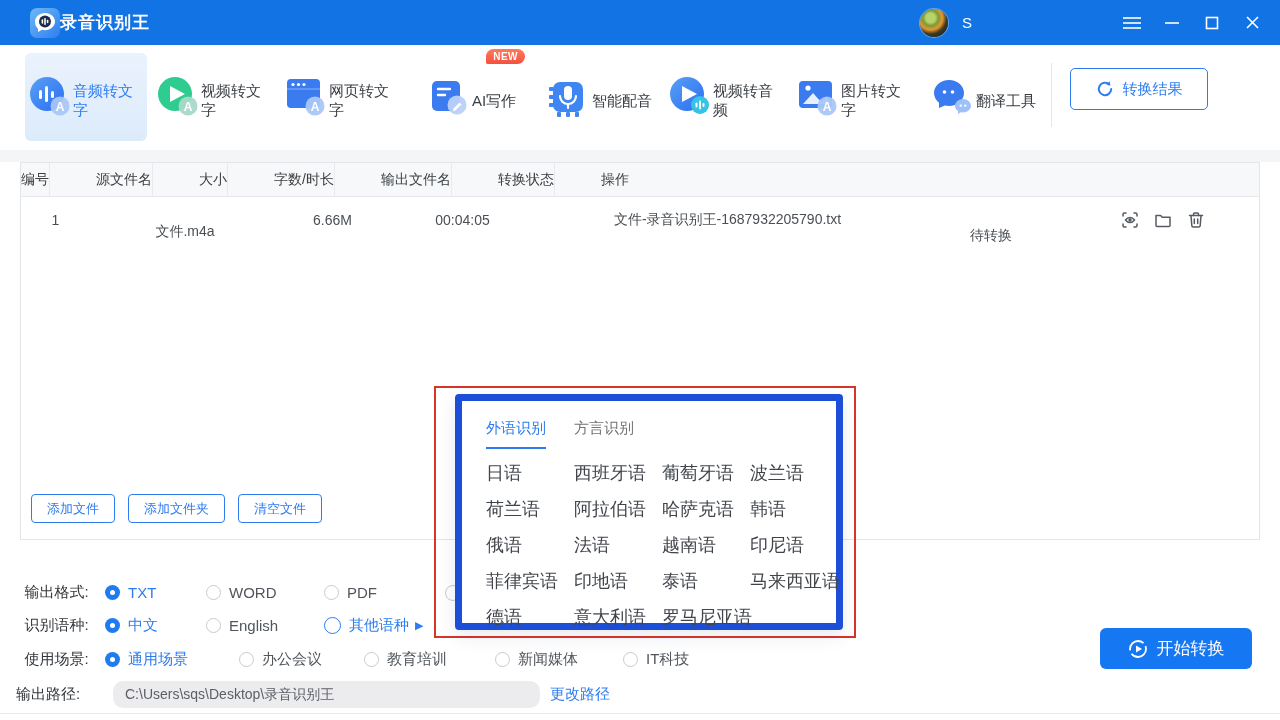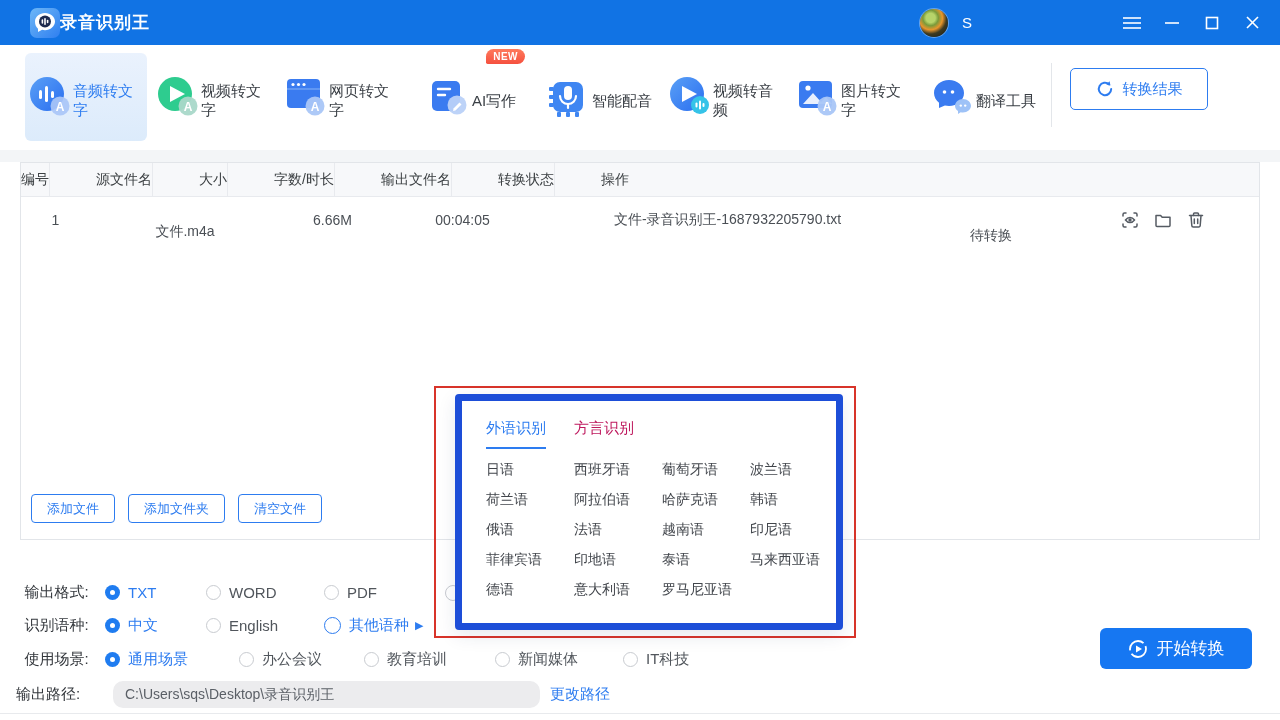--- a/index.html
+++ b/index.html
@@ -87,25 +87,25 @@
   .start-btn { position:absolute; left:1100px; top:628px; width:152px; height:41px;
     background:#1677f2; border-radius:6px; color:#fff; font-size:17px; display:flex;
     align-items:center; justify-content:center; gap:9px; cursor:pointer; }
 
   
   .annotation { position:absolute; left:434px; top:386px; width:422px; height:252px;
     border:2px solid #d8342a; z-index:9; pointer-events:none; }
   .popup { position:absolute; left:455px; top:394px; width:388px; height:236px; background:#fff;
     border:7px solid #1d4ed8; border-radius:4px; box-shadow:0 6px 18px rgba(30,50,90,.10); z-index:10; }
   .popup-tabs { display:flex; gap:28px; padding:18px 0 0 24px; }
-  .ptab { font-size:15px; color:#be185d; padding-bottom:9px; cursor:pointer; }
+  .ptab { font-size:15px; color:#737373; padding-bottom:9px; cursor:pointer; }
   .ptab.active { color:#2d7cf0; border-bottom:2px solid #2d7cf0; }
   .lang-grid { display:grid; grid-template-columns:repeat(4, 88px); row-gap:12px;
     padding:12px 0 0 24px; }
-  .lang-item { font-size:14px; color:#41454b; cursor:pointer; white-space:nowrap; }
+  .lang-item { font-size:18px; color:#41454b; cursor:pointer; white-space:nowrap; }
 </style>
 </head>
 <body>
 
 <div class="stage">
 
   <div class="titlebar">
     <div class="app-icon">
       <svg width="24" height="24" viewBox="0 0 24 24">
         <path d="M12 2c5.5 0 10 3.8 10 8.6 0 4.8-4.5 8.6-10 8.6-1 0-2-.1-2.9-.4L5 21v-3.2C3.1 16.3 2 13.6 2 10.6 2 5.8 6.5 2 12 2z" fill="#ffffff"></path>

